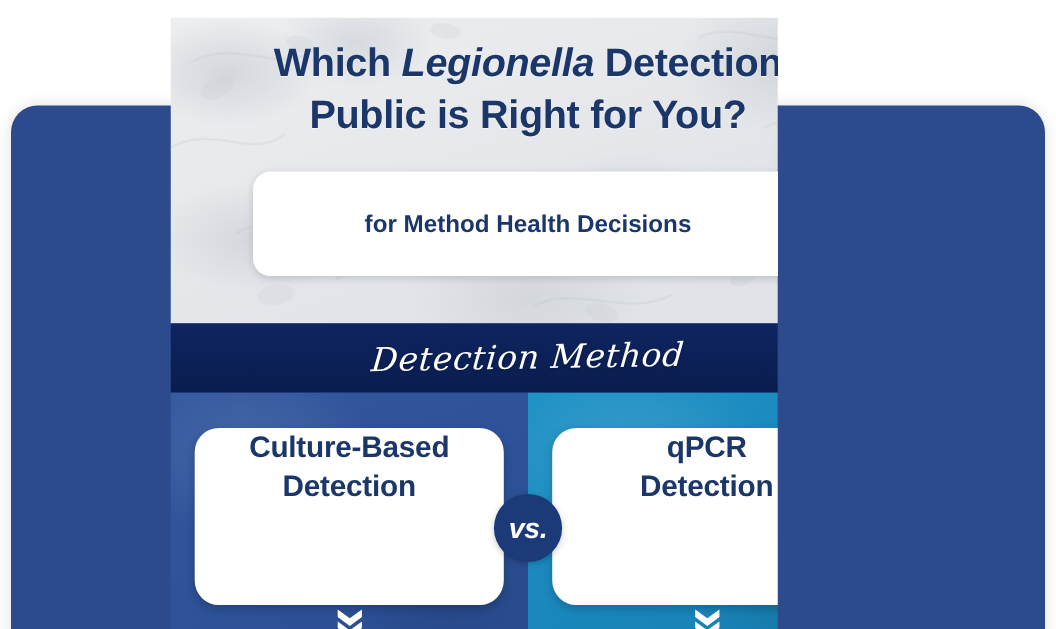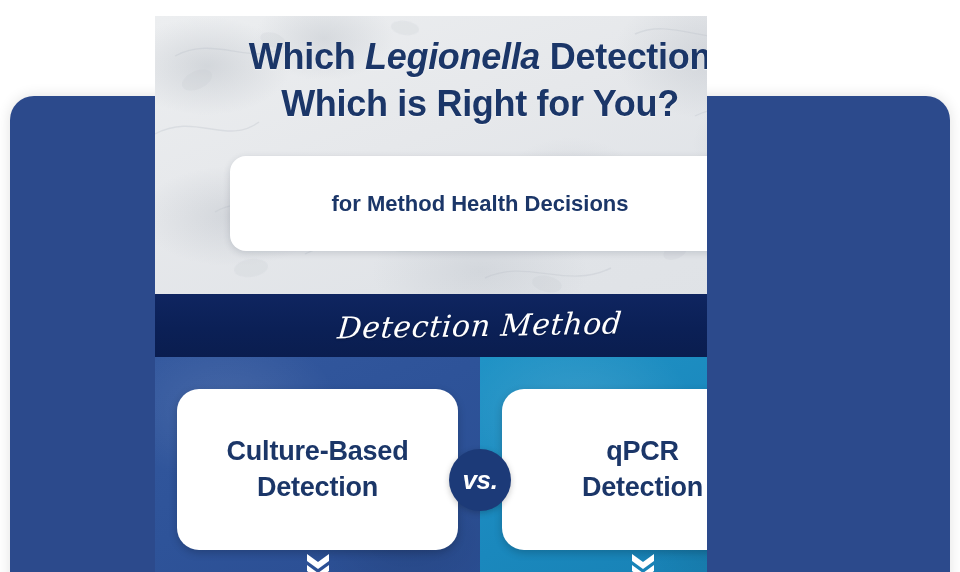--- a/index.html
+++ b/index.html
@@ -162,21 +162,20 @@
   .method-card {
     position: absolute;
     left: 22px;
     top: 32px;
     width: 281px;
     height: 161px;
     background: #ffffff;
     border-radius: 22px;
     box-shadow: 0 3px 9px rgba(0,0,0,0.20);
     display: flex;
-    align-items: center;
     justify-content: center;
     box-sizing: border-box;
   }
   .method-label {
     text-align: center;
     font-size: 27px;
     font-weight: bold;
     line-height: 1.33;
     color: #1b3668;
     padding: 0 12px;
@@ -250,21 +249,21 @@
           <ellipse cx="392" cy="268" rx="15" ry="8" transform="rotate(12 392 268)"></ellipse>
           <ellipse cx="520" cy="236" rx="12" ry="7" transform="rotate(-22 520 236)"></ellipse>
           <ellipse cx="250" cy="12" rx="14" ry="7" transform="rotate(8 250 12)"></ellipse>
         </g>
       </svg>
 
       <div class="title">
         <div>
           <span>Which </span><span class="sp-italic">Legionella</span><span> Detection</span>
         </div>
-        <div>Which is Right for You?</div>
+        <div>Public is Right for You?</div>
       </div>
 
       <div class="subtitle-card">
         <div class="subtitle-text">
           <div>for Method Health Decisions</div>
         </div>
       </div>
     </div>
 
     <div class="section-banner">

